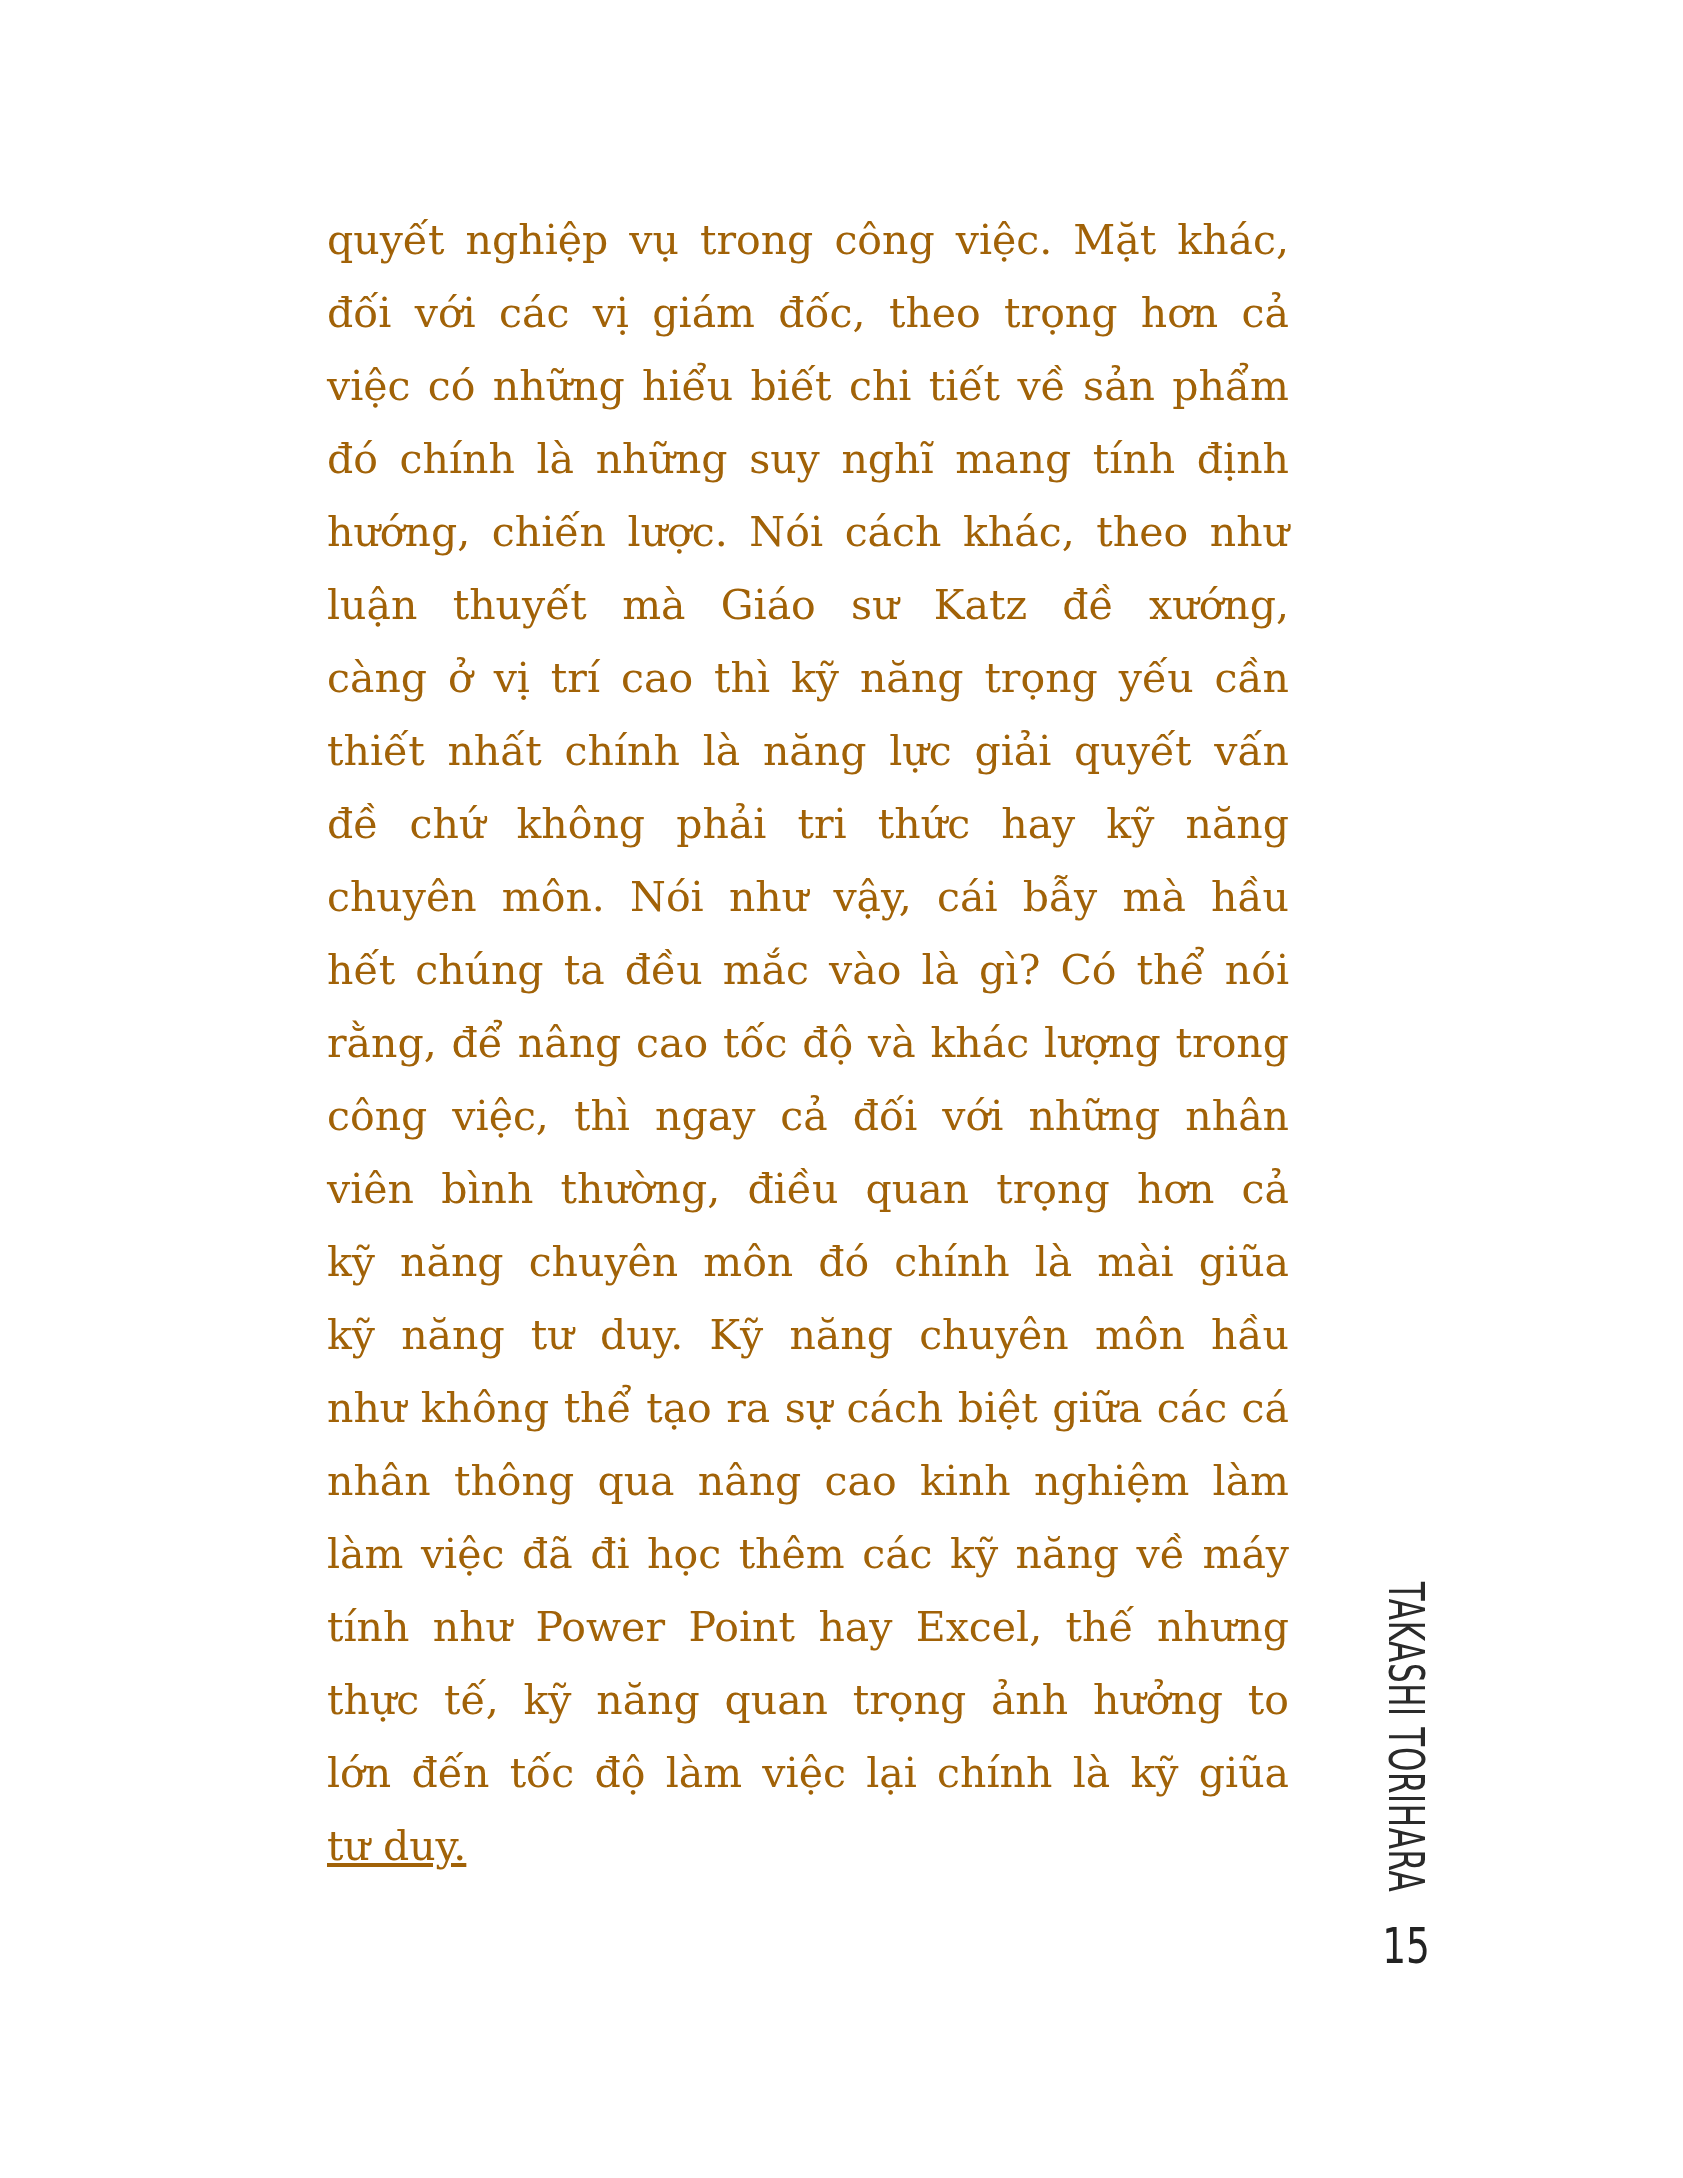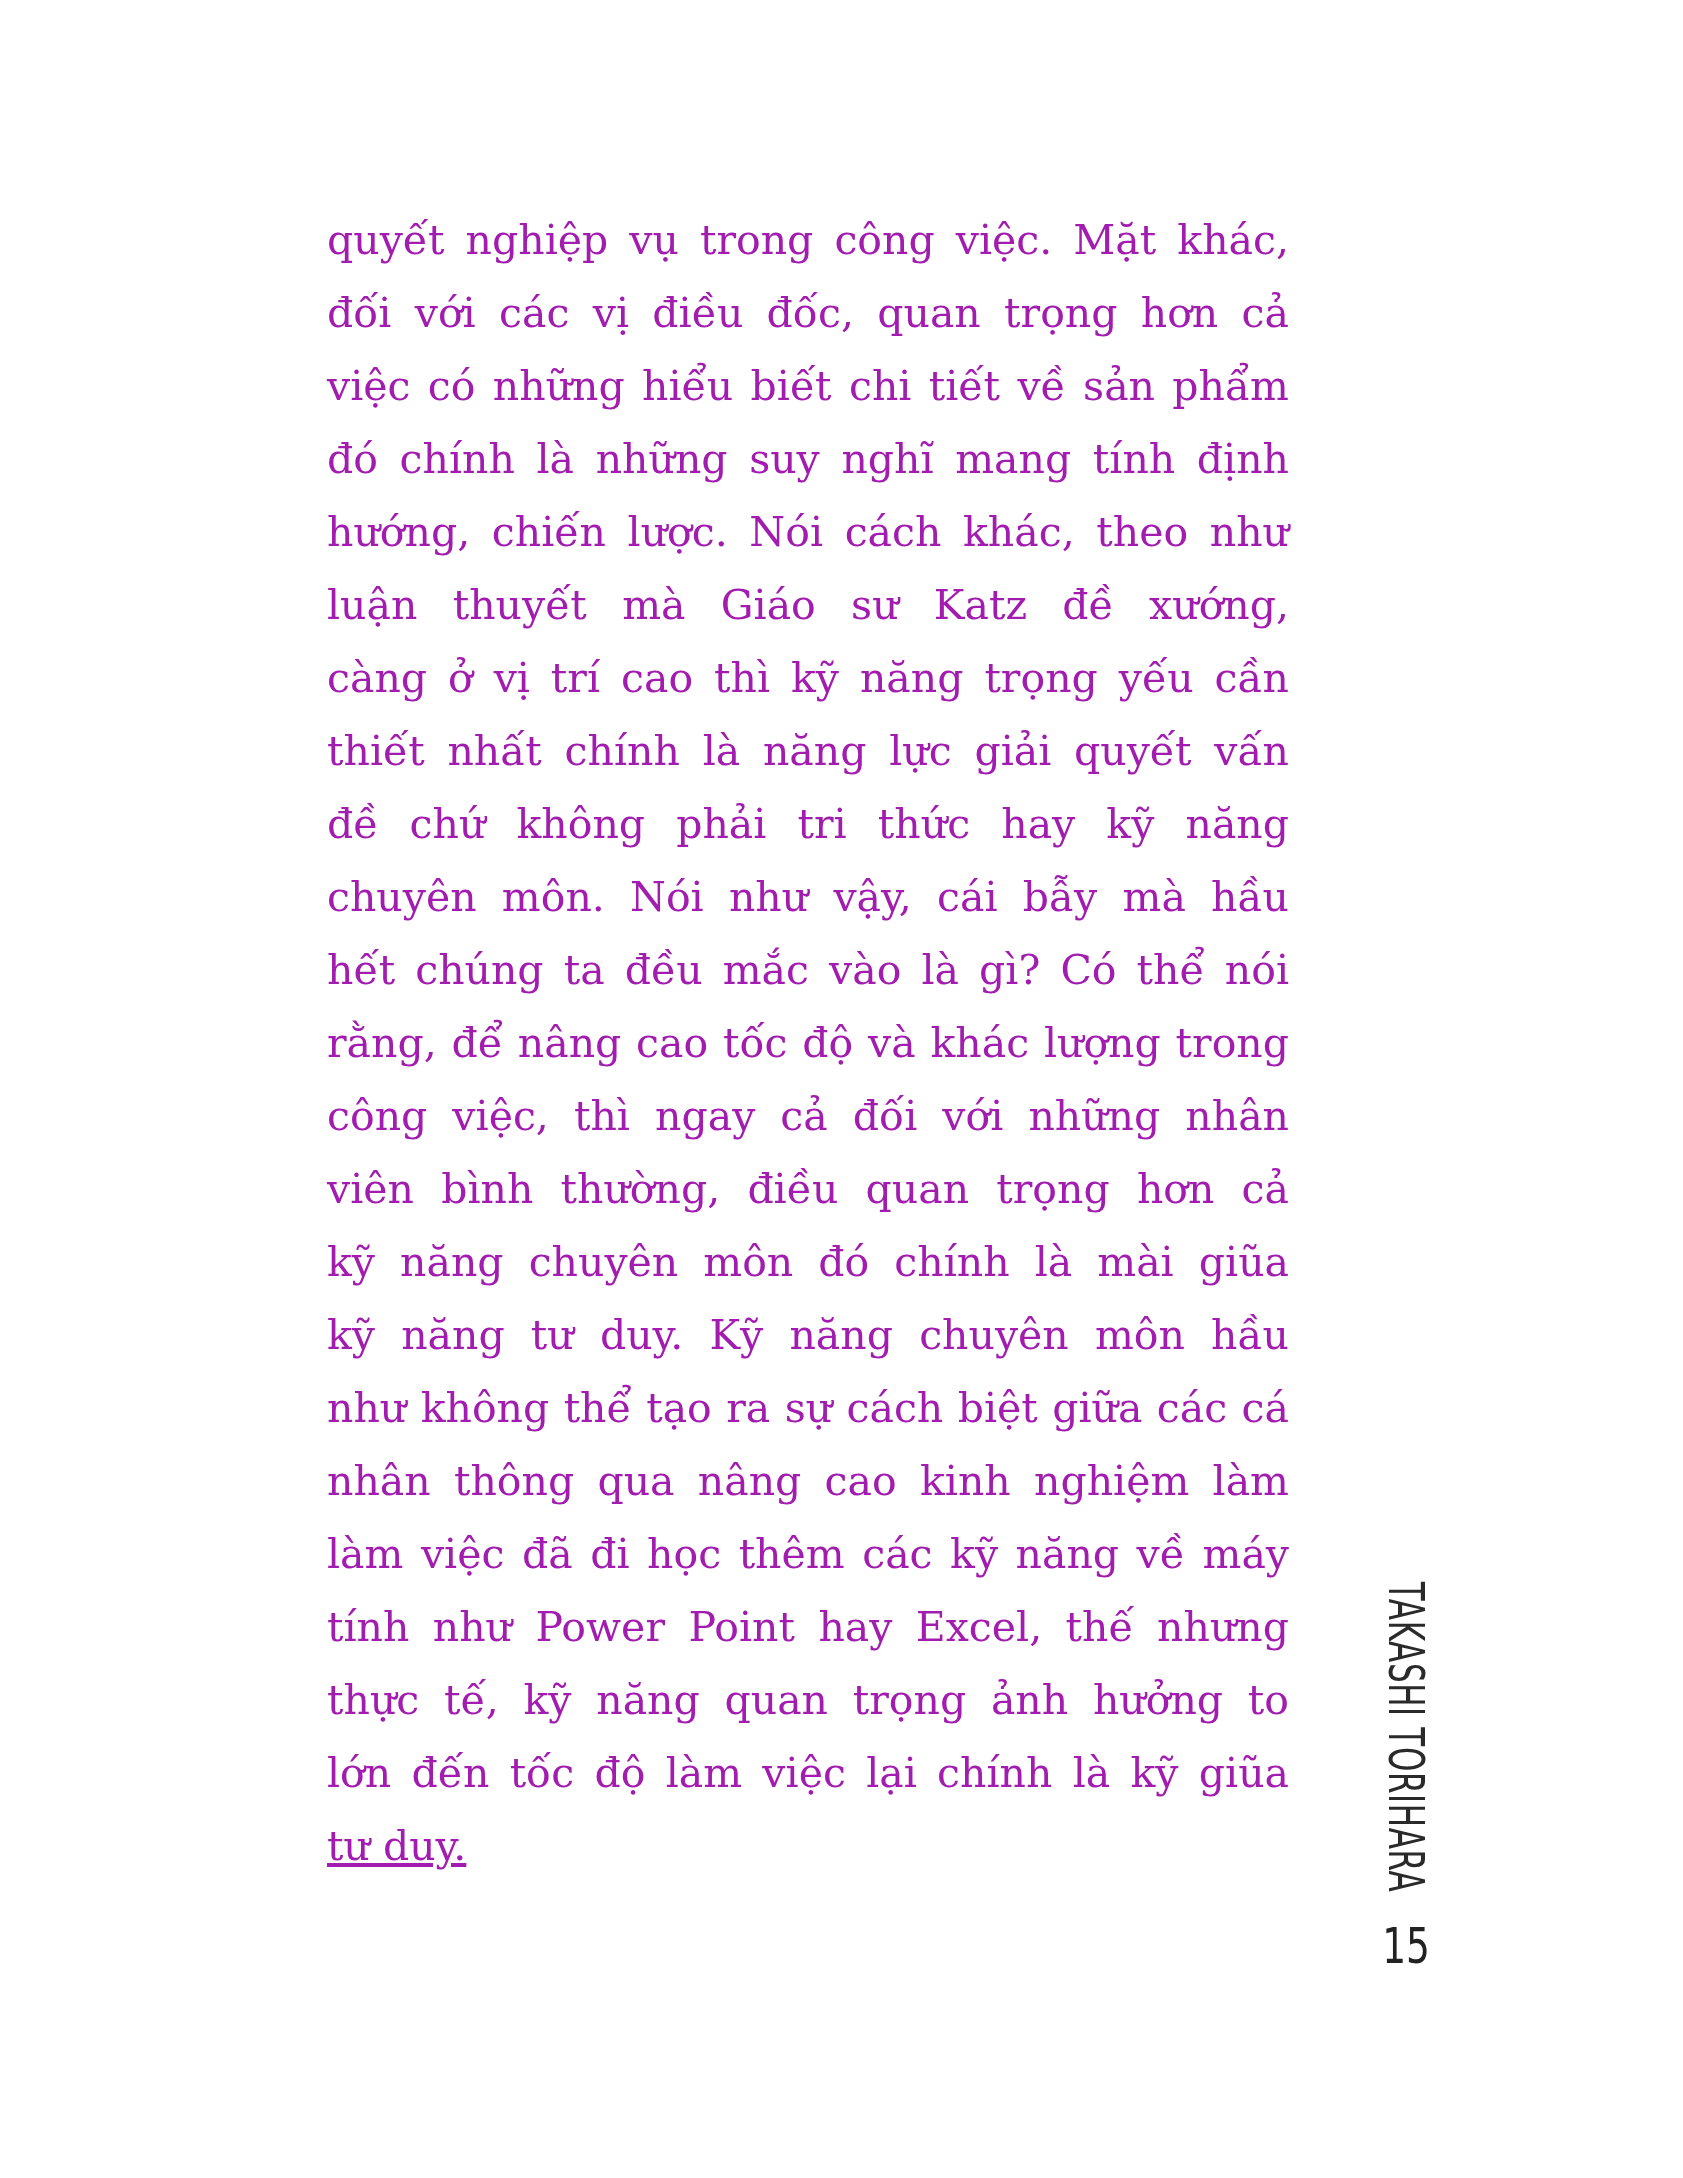--- a/index.html
+++ b/index.html
@@ -14,21 +14,21 @@
     position: relative;
     width: 1683px;
     height: 2178px;
     background: #ffffff;
   }
   .textblock {
     position: absolute;
     left: 327px;
     top: 204px;
     width: 962px;
-    color: #a21caf;
+    color: #a16207;
     font-family: "DejaVu Serif", "Liberation Serif", serif;
     font-size: 41px;
   }
   .line {
     height: 73px;
     line-height: 73px;
     text-align: justify;
     text-align-last: justify;
     white-space: normal;
   }
@@ -61,21 +61,21 @@
     white-space: nowrap;
   }
 </style>
 </head>
 <body>
 
 <div class="page">
 
   <div class="textblock" id="textblock">
       <div class="line">quyết nghiệp vụ trong công việc. Mặt khác,</div>
-      <div class="line">đối với các vị điều đốc, quan trọng hơn cả</div>
+      <div class="line">đối với các vị giám đốc, theo trọng hơn cả</div>
       <div class="line">việc có những hiểu biết chi tiết về sản phẩm</div>
       <div class="line">đó chính là những suy nghĩ mang tính định</div>
       <div class="line">hướng, chiến lược. Nói cách khác, theo như</div>
       <div class="line">luận thuyết mà Giáo sư Katz đề xướng,</div>
       <div class="line">càng ở vị trí cao thì kỹ năng trọng yếu cần</div>
       <div class="line">thiết nhất chính là năng lực giải quyết vấn</div>
       <div class="line">đề chứ không phải tri thức hay kỹ năng</div>
       <div class="line">chuyên môn. Nói như vậy, cái bẫy mà hầu</div>
       <div class="line">hết chúng ta đều mắc vào là gì? Có thể nói</div>
       <div class="line">rằng, để nâng cao tốc độ và khác lượng trong</div>

